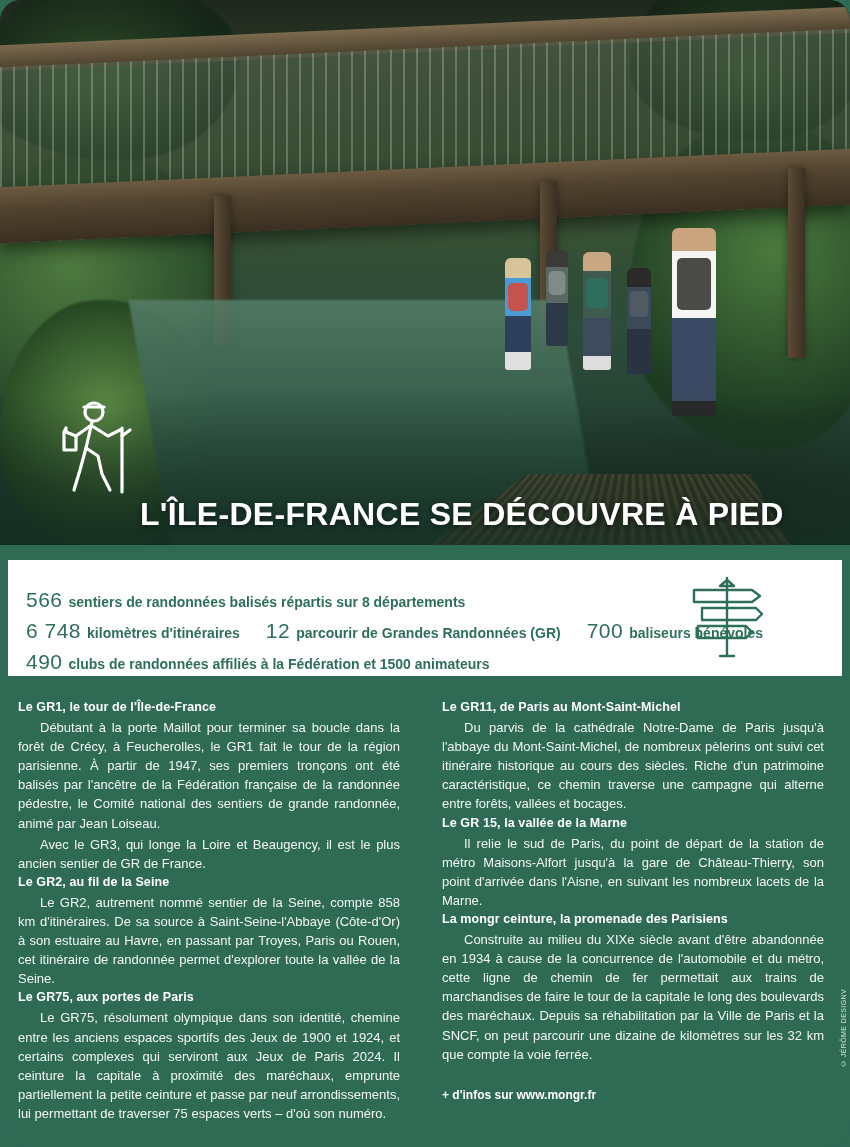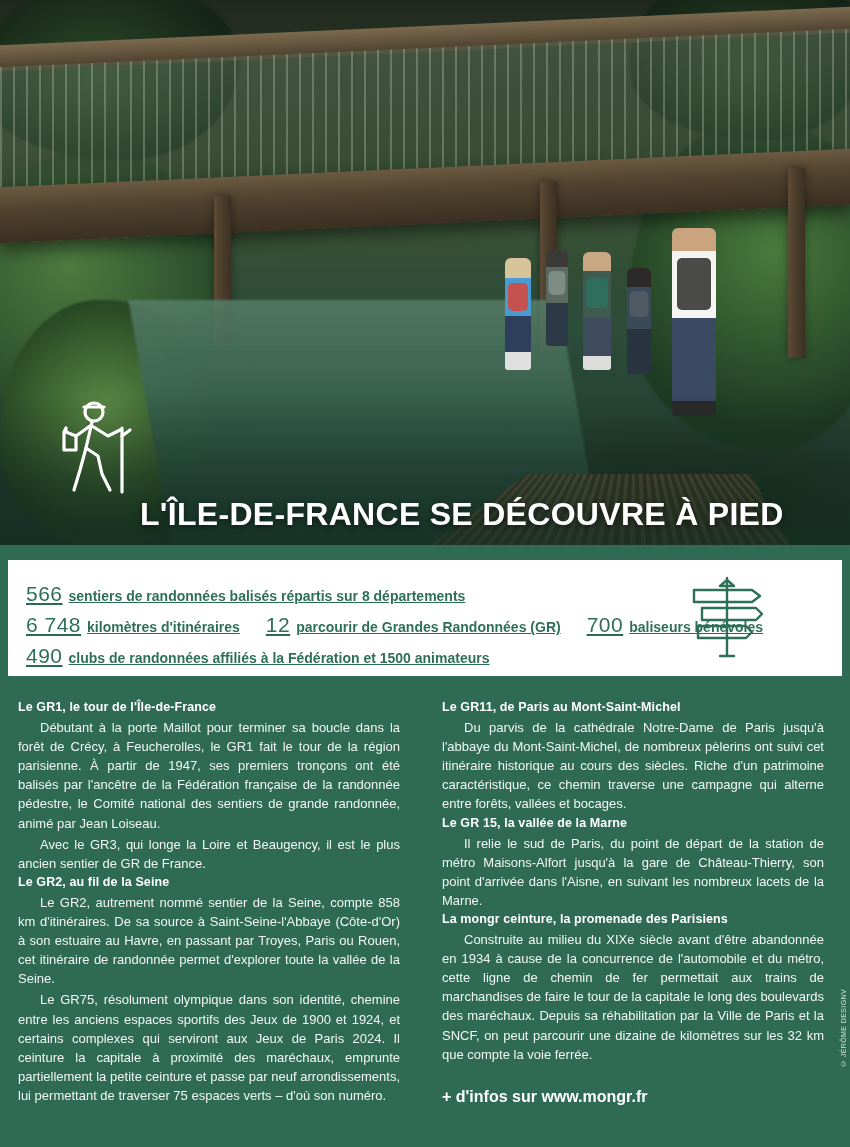--- a/index.html
+++ b/index.html
@@ -12,20 +12,21 @@
     background: #2f6a54;
     font-family: "Liberation Sans", sans-serif;
     overflow: hidden;
   }
   .page {
     position: relative;
     width: 850px;
     height: 1147px;
     background: #2e6a54;
     overflow: hidden;
+    border-radius: 21px;
   }
 
   
   .hero {
     position: absolute;
     left: 0; top: 0;
     width: 850px;
     height: 545px;
     overflow: hidden;
     background: #1d3a25;
@@ -145,22 +146,21 @@
     position: absolute;
     left: 8px;
     top: 560px;
     width: 834px;
     height: 116px;
     background: #ffffff;
     color: #2a6b52;
   }
   .stats-inner {
     position: relative;
-    padding: 22px 18px 10px 18px;
-    text-decoration: underline;
+    padding: 28px 18px 10px 18px;
   }
   .stat-row {
     display: flex;
     align-items: baseline;
     flex-wrap: wrap;
     margin-bottom: 7px;
   }
   .stat {
     display: flex;
     align-items: baseline;
@@ -210,21 +210,21 @@
   .para {
     font-size: 13px;
     line-height: 1.47;
     color: #f2f7f3;
     margin: 0 0 2px 0;
     text-indent: 22px;
     text-align: justify;
   }
   .infos {
     margin-top: 24px;
-    font-size: 16px;
+    font-size: 12px;
     font-weight: bold;
     color: #ffffff;
   }
   .credit {
     position: absolute;
     right: 3px;
     bottom: 80px;
     font-size: 7px;
     color: #cfe0d6;
     writing-mode: vertical-rl;
@@ -338,20 +338,21 @@
   <div class="columns">
 
     <div class="col">
       <h3 class="sec-title">Le GR1, le tour de l'Île-de-France</h3>
       <p class="para">Débutant à la porte Maillot pour terminer sa boucle dans la forêt de Crécy, à Feucherolles, le GR1 fait le tour de la région parisienne. À partir de 1947, ses premiers tronçons ont été balisés par l'ancêtre de la Fédération française de la randonnée pédestre, le Comité national des sentiers de grande randonnée, animé par Jean Loiseau.</p>
       <p class="para">Avec le GR3, qui longe la Loire et Beaugency, il est le plus ancien sentier de GR de France.</p>
 
       <h3 class="sec-title spaced">Le GR2, au fil de la Seine</h3>
       <p class="para">Le GR2, autrement nommé sentier de la Seine, compte 858 km d'itinéraires. De sa source à Saint-Seine-l'Abbaye (Côte-d'Or) à son estuaire au Havre, en passant par Troyes, Paris ou Rouen, cet itinéraire de randonnée permet d'explorer toute la vallée de la Seine.</p>
 
+      <h3 class="sec-title spaced">Le GR75, aux portes de Paris</h3>
       <p class="para">Le GR75, résolument olympique dans son identité, chemine entre les anciens espaces sportifs des Jeux de 1900 et 1924, et certains complexes qui serviront aux Jeux de Paris 2024. Il ceinture la capitale à proximité des maréchaux, emprunte partiellement la petite ceinture et passe par neuf arrondissements, lui permettant de traverser 75 espaces verts – d'où son numéro.</p>
     </div>
 
     <div class="col">
       <h3 class="sec-title">Le GR11, de Paris au Mont-Saint-Michel</h3>
       <p class="para">Du parvis de la cathédrale Notre-Dame de Paris jusqu'à l'abbaye du Mont-Saint-Michel, de nombreux pèlerins ont suivi cet itinéraire historique au cours des siècles. Riche d'un patrimoine caractéristique, ce chemin traverse une campagne qui alterne entre forêts, vallées et bocages.</p>
 
       <h3 class="sec-title spaced">Le GR 15, la vallée de la Marne</h3>
       <p class="para">Il relie le sud de Paris, du point de départ de la station de métro Maisons-Alfort jusqu'à la gare de Château-Thierry, son point d'arrivée dans l'Aisne, en suivant les nombreux lacets de la Marne.</p>
 

